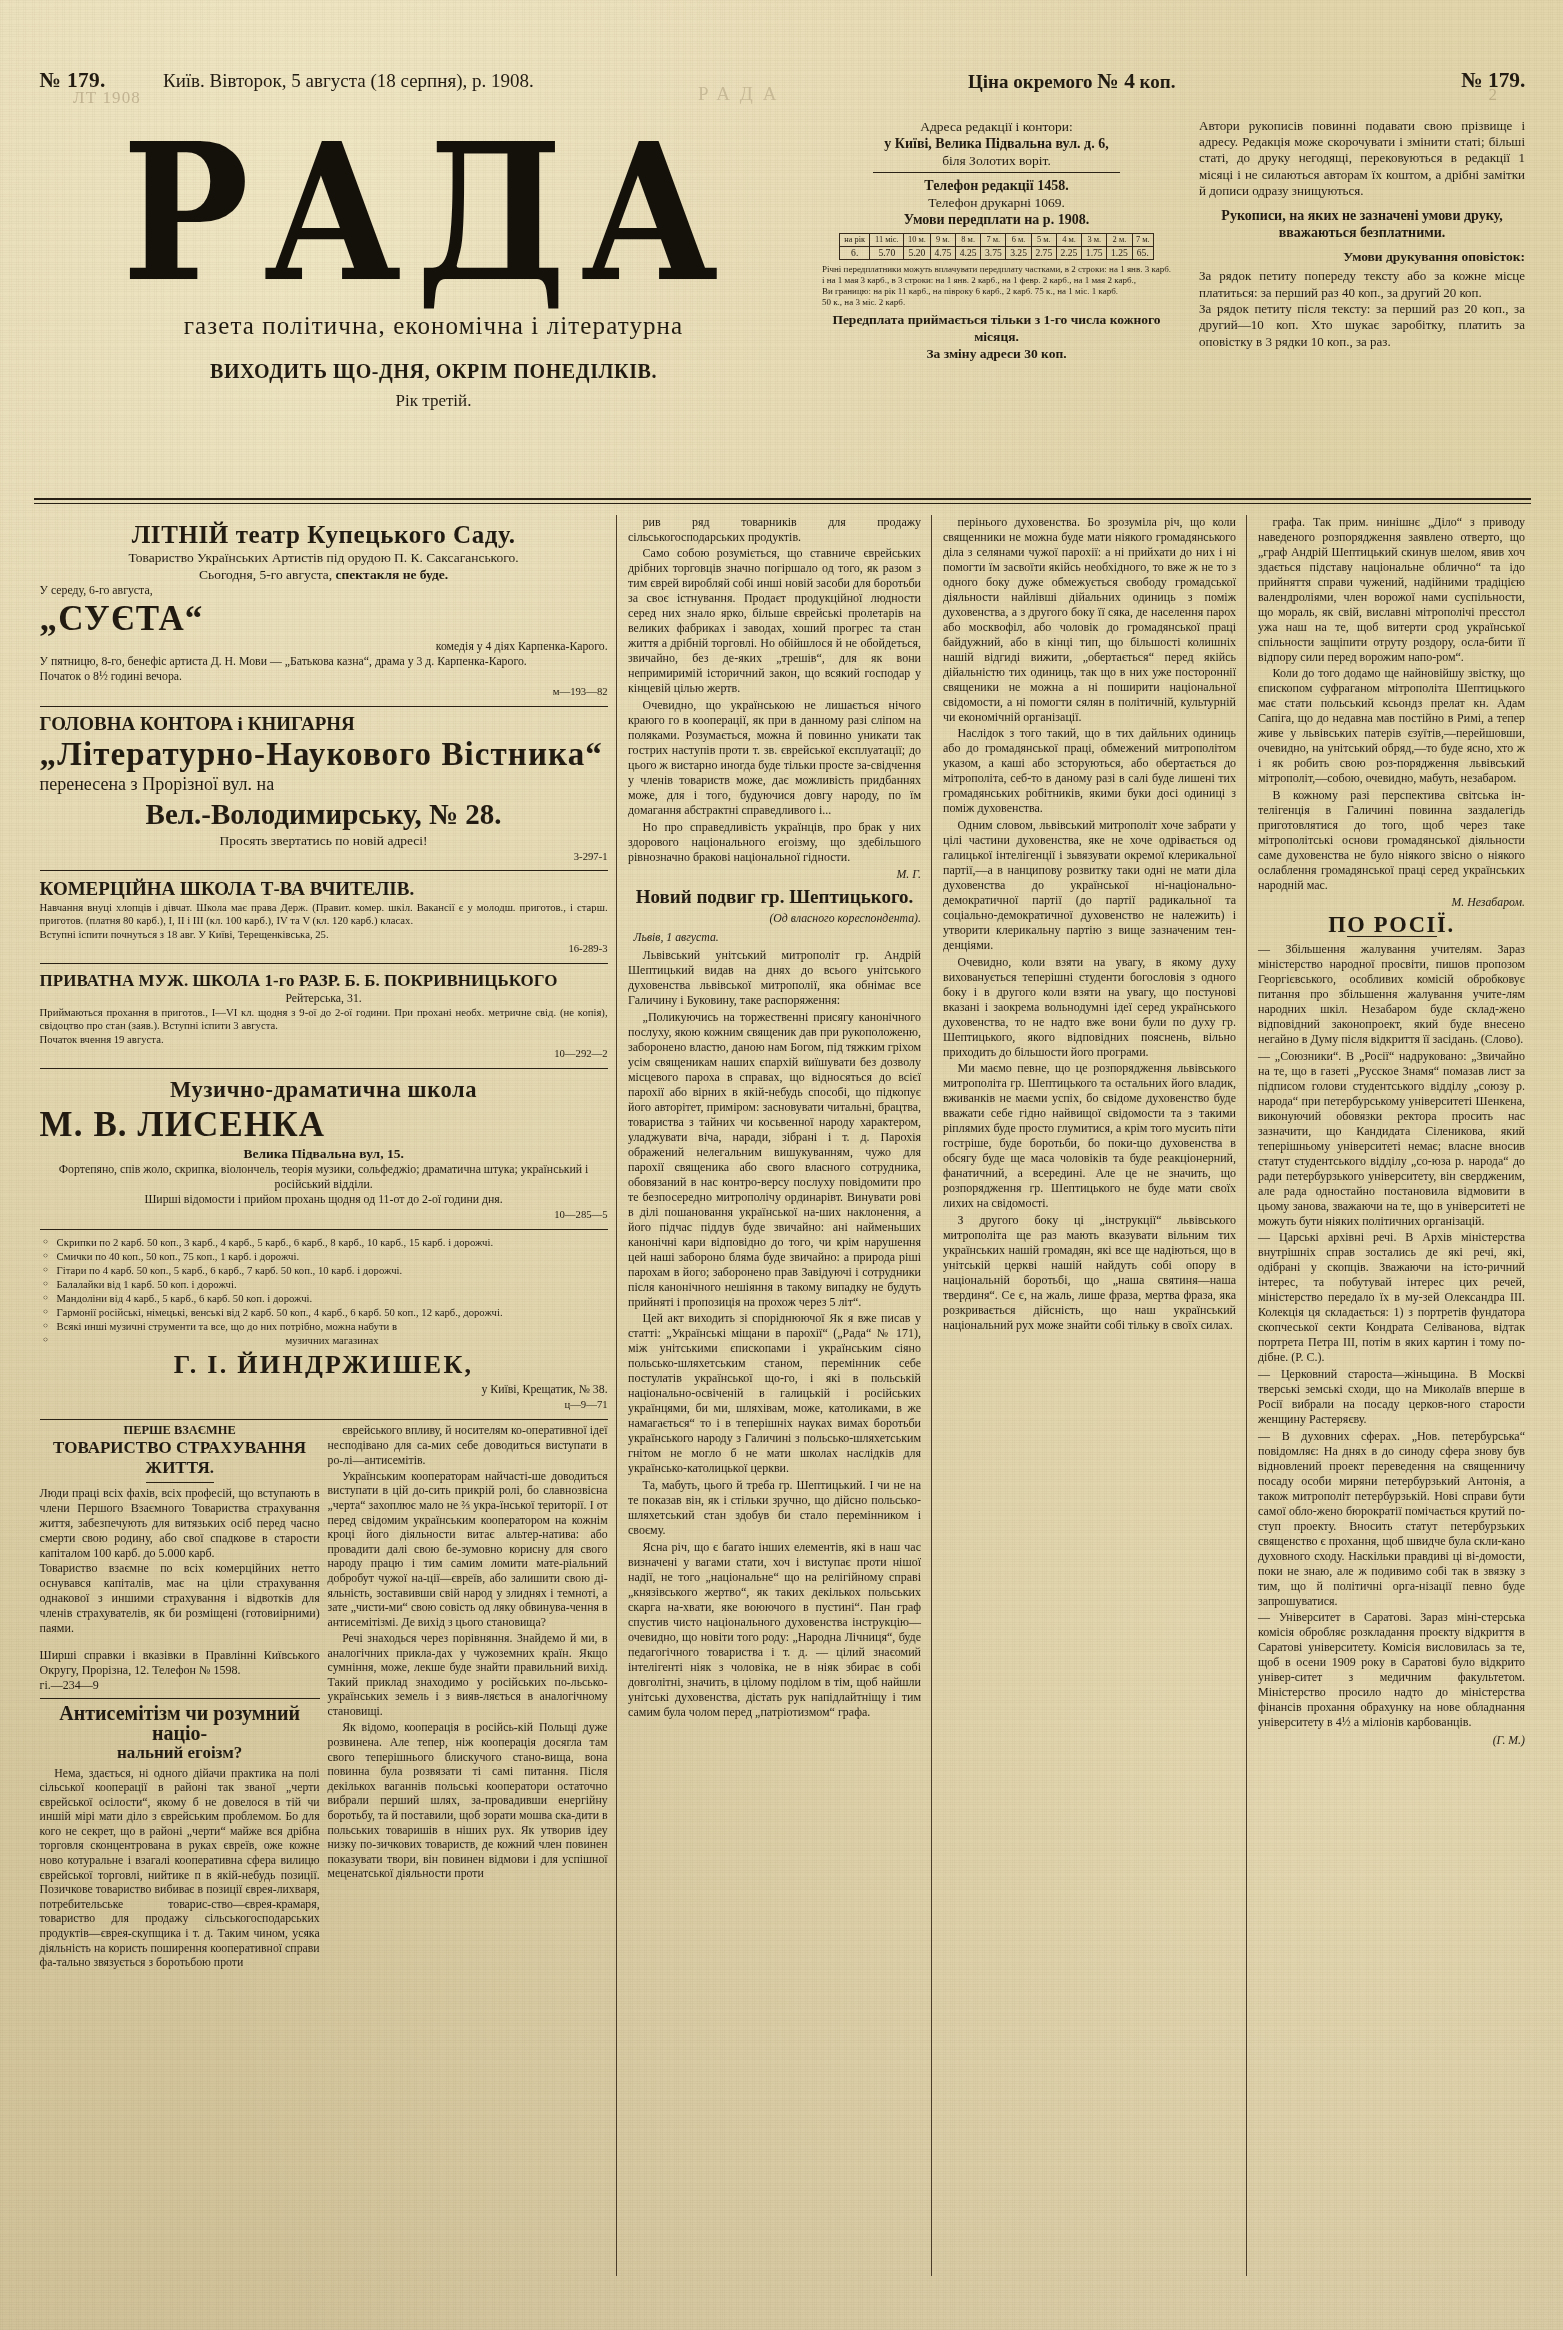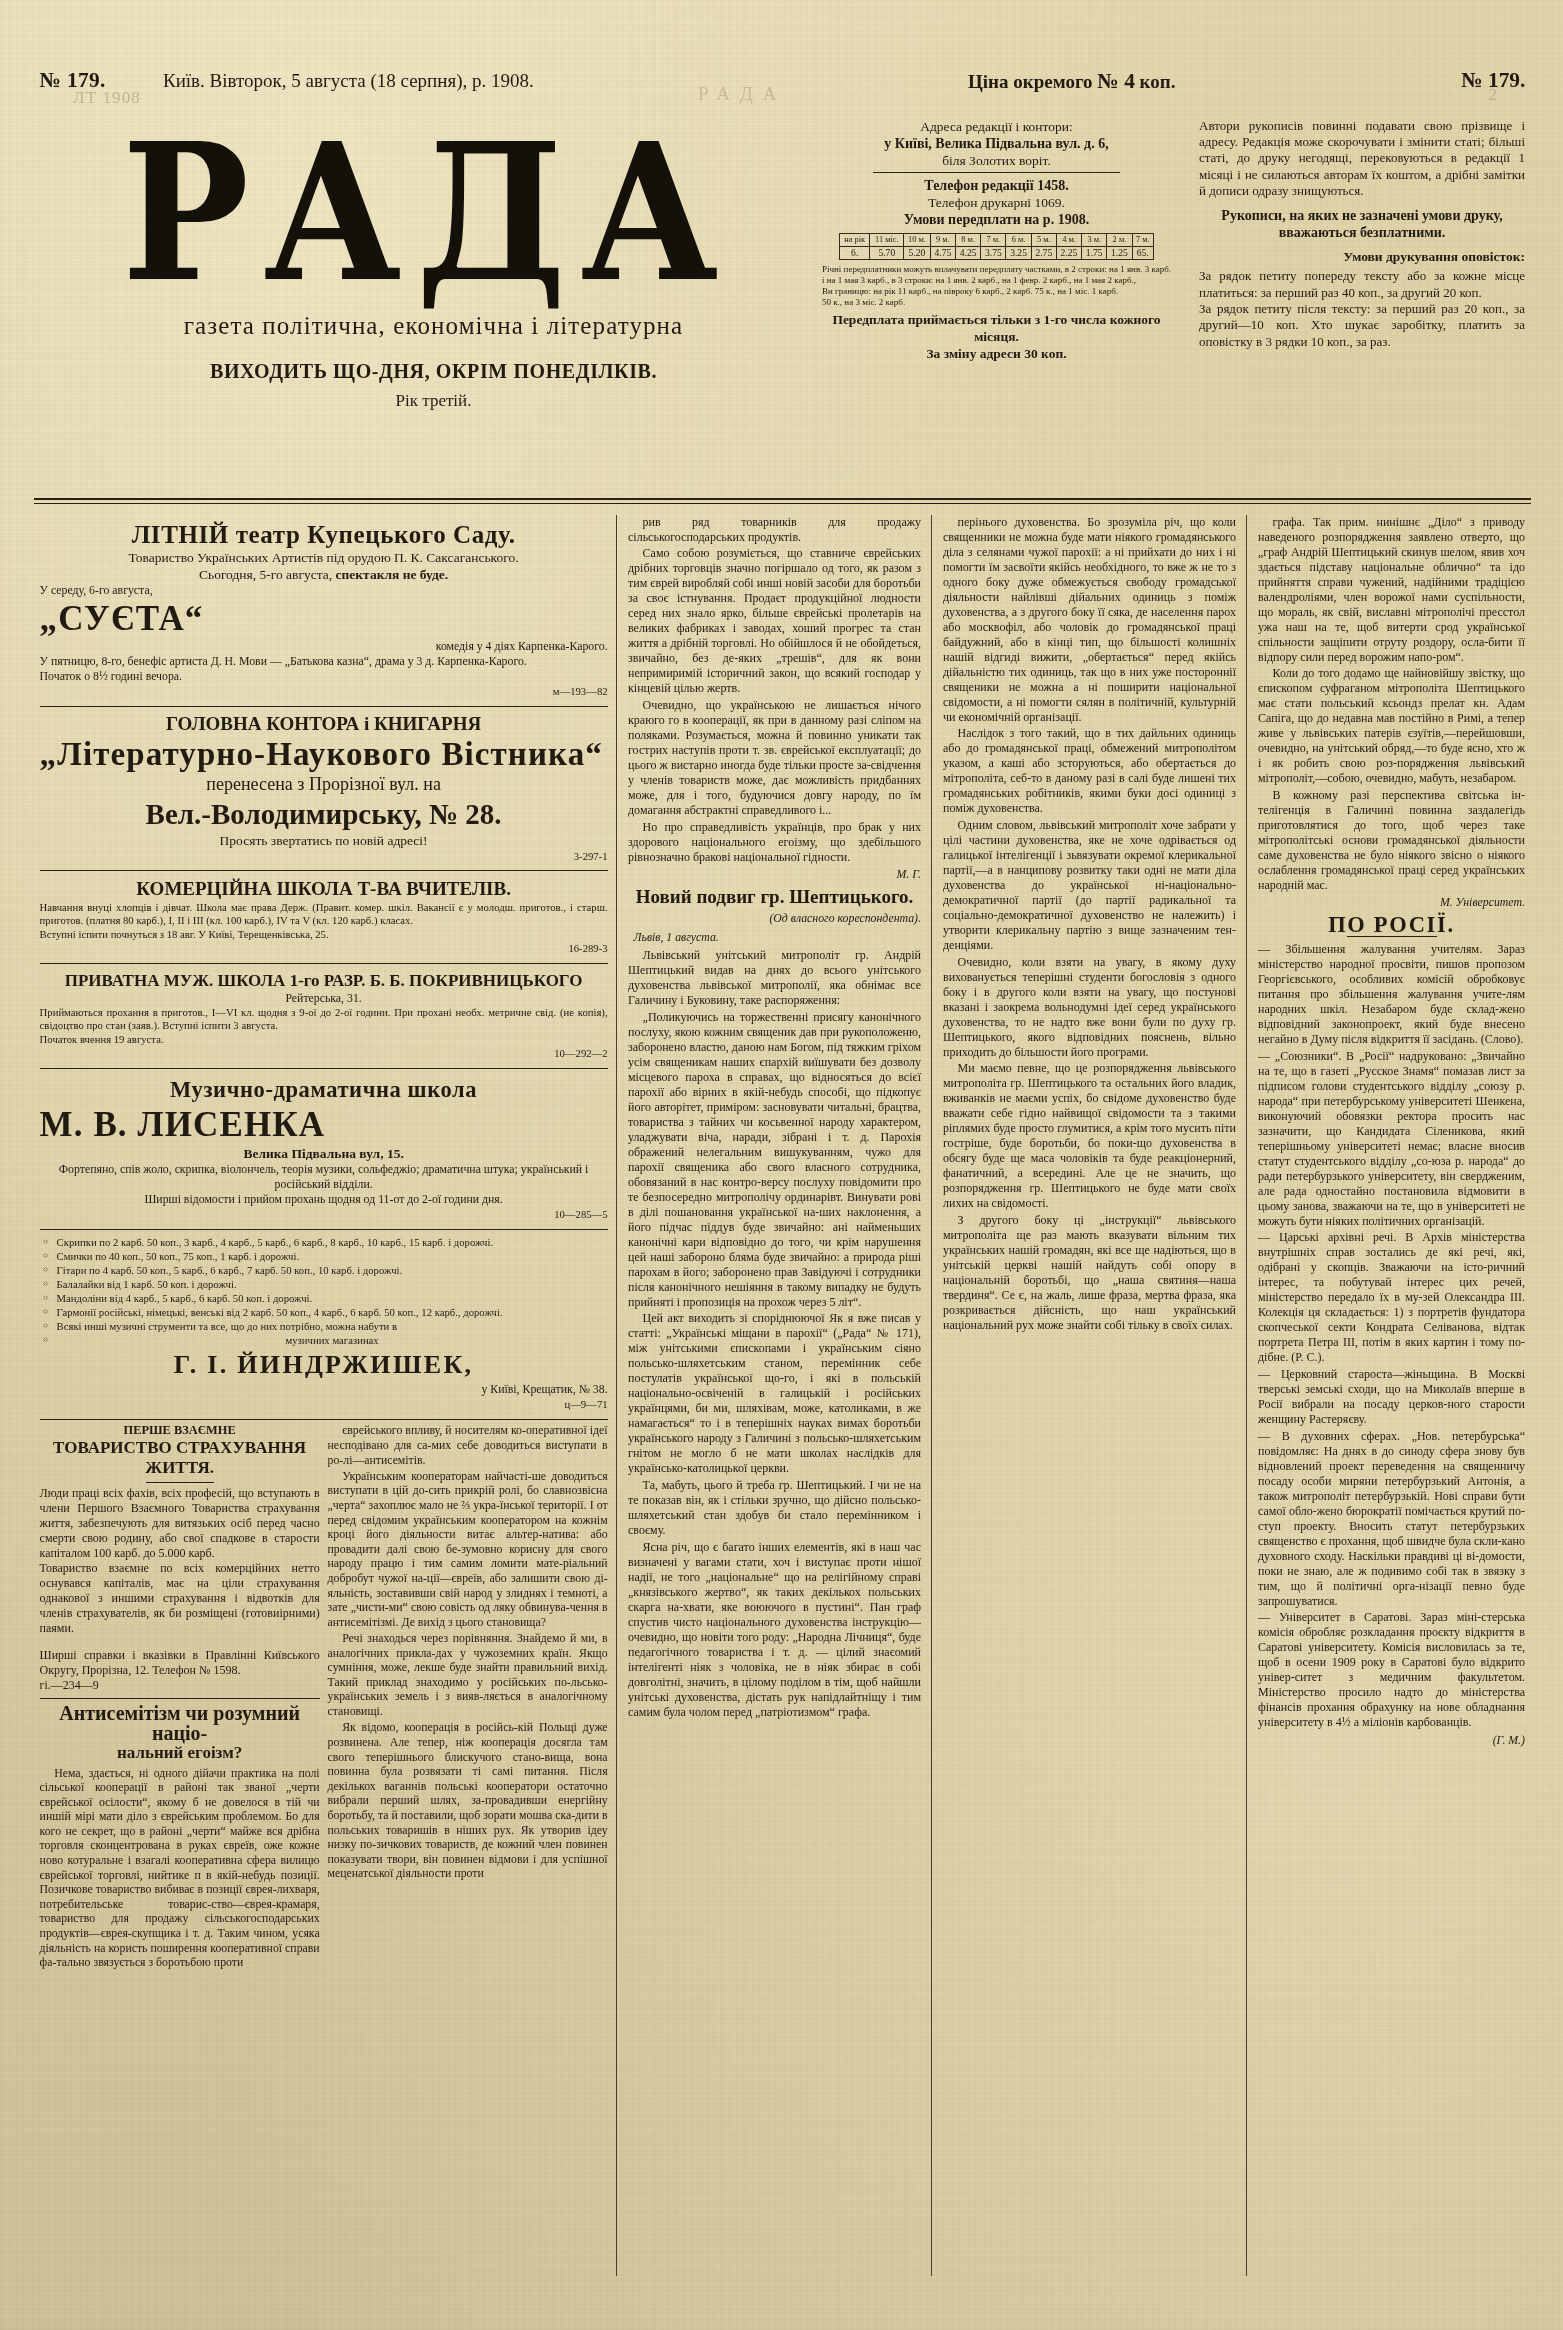--- a/index.html
+++ b/index.html
@@ -99,21 +99,21 @@
   .c2{left:594px;width:293px;}
   .c3{left:909px;width:293px;}
   .c4{left:1224px;width:267px;}
   .vr{position:absolute;top:0;width:0;border-left:1.1px solid #4a3c28;height:1761px;}
   .vr1{left:582px;}
   .vr2{left:897px;}
   .vr3{left:1212px;}
 
   .ad{border-bottom:1.7px solid #2a2116;padding:5.6px 0 6.8px;}
   .ad .t1{font-weight:bold;text-align:center;font-size:25px;line-height:29px;letter-spacing:0.6px;}
-  .ad .t2{font-weight:bold;text-align:center;font-size:19px;line-height:23.6px;}
+  .ad .t2{font-weight:bold;text-align:left;font-size:19px;line-height:23.6px;}
   .ad .t3{text-align:center;font-size:13.5px;line-height:17px;}
   .ad .t4{text-align:center;font-size:11.8px;line-height:15px;}
   .ad .huge{font-weight:bold;text-align:left;font-size:35px;line-height:41px;letter-spacing:1.1px;}
   .ad .big{font-weight:bold;text-align:center;font-size:29px;line-height:35px;}
   .ad .sm{font-size:10.7px;line-height:13.5px;}
   .ad .r{text-align:right;font-size:10.7px;}
 
   .sect-title{font-weight:bold;text-align:center;font-size:19px;line-height:22.5px;margin:4.5px 0 2.3px;}
   .sect-sub{text-align:right;font-size:11.8px;font-style:italic;margin-bottom:3.4px;}
   .art p{margin:0 0 1.7px;text-indent:14.6px;}
@@ -342,21 +342,21 @@
           <p>Ми маємо певне, що це розпорядження львівського митрополіта гр. Шептицького та остальних його владик, вживанків не маєми успіх, бо свідоме духовенство буде вважати себе гідно найвищої свідомости та з такими ріплямих буде просто глумитися, а крім того мусить піти гостріше, буде боротьби, бо поки-що духовенства в обсягу буде ще маса чоловіків та буде реакціонерний, фанатичний, а всередині. Але це не значить, що розпорядження гр. Шептицького не буде мати своїх лихих на свідомості.</p>
           <p>З другого боку ці „інструкції“ львівського митрополіта ще раз мають вказувати вільним тих українських нашій громадян, які все ще надіються, що в унітській церкві нашій найдуть собі опору в національній боротьбі, що „наша святиня—наша твердиня“. Се є, на жаль, лише фраза, мертва фраза, яка розкривається дійсність, що наш український національний рух може знайти собі тільку в своїх силах.</p>
         </div>
       </div>
 
       <div class="col c4">
         <div class="art">
           <p>графа. Так прим. нинішнє „Діло“ з приводу наведеного розпорядження заявлено отверто, що „граф Андрій Шептицький скинув шелом, явив хоч здається підставу національне облично“ та ідо прийняття справи чужений, надійними традіцією валендроліями, член ворожої нами суспільности, що мораль, як свій, виславні мітрополічі пресстол ужа наш на те, щоб витерти срод української спільности защіпити отруту роздору, осла-бити її відпору сили перед ворожим напо-ром“.</p>
           <p>Коли до того додамо ще найновійшу звістку, що єпископом суфраганом мітрополіта Шептицького має стати польський ксьондз прелат кн. Адам Сапіга, що до недавна мав постійно в Римі, а тепер живе у львівських патерів єзуїтів,—перейшовши, очевидно, на унітський обряд,—то буде ясно, хто ж і як робить свою роз-порядження львівський мітрополіт,—собою, очевидно, мабуть, незабаром.</p>
           <p>В кожному разі перспектива світська ін-телігенція в Галичині повинна заздалегідь приготовлятися до того, щоб через таке мітрополітські основи громадянської діяльности саме духовенства не було ніякого звісно о ніякого ослаблення громадянської праці серед українських народній мас.</p>
-          <div class="sig">М. Університет.</div>
+          <div class="sig">М. Незабаром.</div>
         </div>
         <div class="hdr-center">ПО РОСІЇ.</div>
         <div class="rule-short"></div>
         <div class="art">
           <p class="nohead">— Збільшення жалування учителям. Зараз міністерство народної просвіти, пишов пропозом Георгієвського, особливих комісій обробковує питання про збільшення жалування учите-лям народних шкіл. Незабаром буде склад-жено відповідний законопроект, який буде внесено негайно в Думу після відкриття її засідань. (Слово).</p>
           <p class="nohead">— „Союзники“. В „Росії“ надруковано: „Звичайно на те, що в газеті „Русское Знамя“ помазав лист за підписом голови студентського відділу „союзу р. народа“ при петербурському університеті Шенкена, виконуючий обовязки ректора просить нас зазначити, що Кандидата Сіленикова, який теперішньому університеті немає; власне вносив статут студентського відділу „со-юза р. народа“ до ради петербурзького університету, він свердженим, але рада одностайно постановила відмовити в цьому занова, зважаючи на те, що в університеті не можуть бути ніяких політичних організацій.</p>
           <p class="nohead">— Царські архівні речі. В Архів міністерства внутрішніх справ зостались де які речі, які, одібрані у скопців. Зважаючи на істо-ричний інтерес, та побутувай інтерес цих речей, міністерство передало їх в му-зей Олександра ІІІ. Колекція ця складається: 1) з портретів фундатора скопчеської секти Кондрата Селіванова, відтак портрета Петра ІІІ, потім в яких картин і тому по-дібне. (Р. С.).</p>
           <p class="nohead">— Церковний староста—жіньщина. В Москві тверські земські сходи, що на Миколаїв вперше в Росії вибрали на посаду церков-ного старости женщину Растеряєву.</p>
           <p class="nohead">— В духовних сферах. „Нов. петербурська“ повідомляє: На днях в до синоду сфера знову був відновлений проект переведення на священничу посаду особи миряни петербурзький Антонія, а також митрополіт петербурзькій. Нові справи бути самої обло-жено бюрократії помічається крутий по-ступ проекту. Вносить статут петербурзьких священство є прохання, щоб швидче була скли-кано духовного сходу. Наскільки правдиві ці ві-домости, поки не знаю, але ж подивимо собі так в звязку з тим, що й політичні орга-нізації певно буде запрошуватися.</p>
           <p class="nohead">— Університет в Саратові. Зараз міні-стерська комісія обробляє розкладання проєкту відкриття в Саратові університету. Комісія висловилась за те, щоб в осени 1909 року в Саратові було відкрито універ-ситет з медичним факультетом. Міністерство просило надто до міністерства фінансів прохання обрахунку на нове обладнання університету в 4½ а міліонів карбованців.</p>

